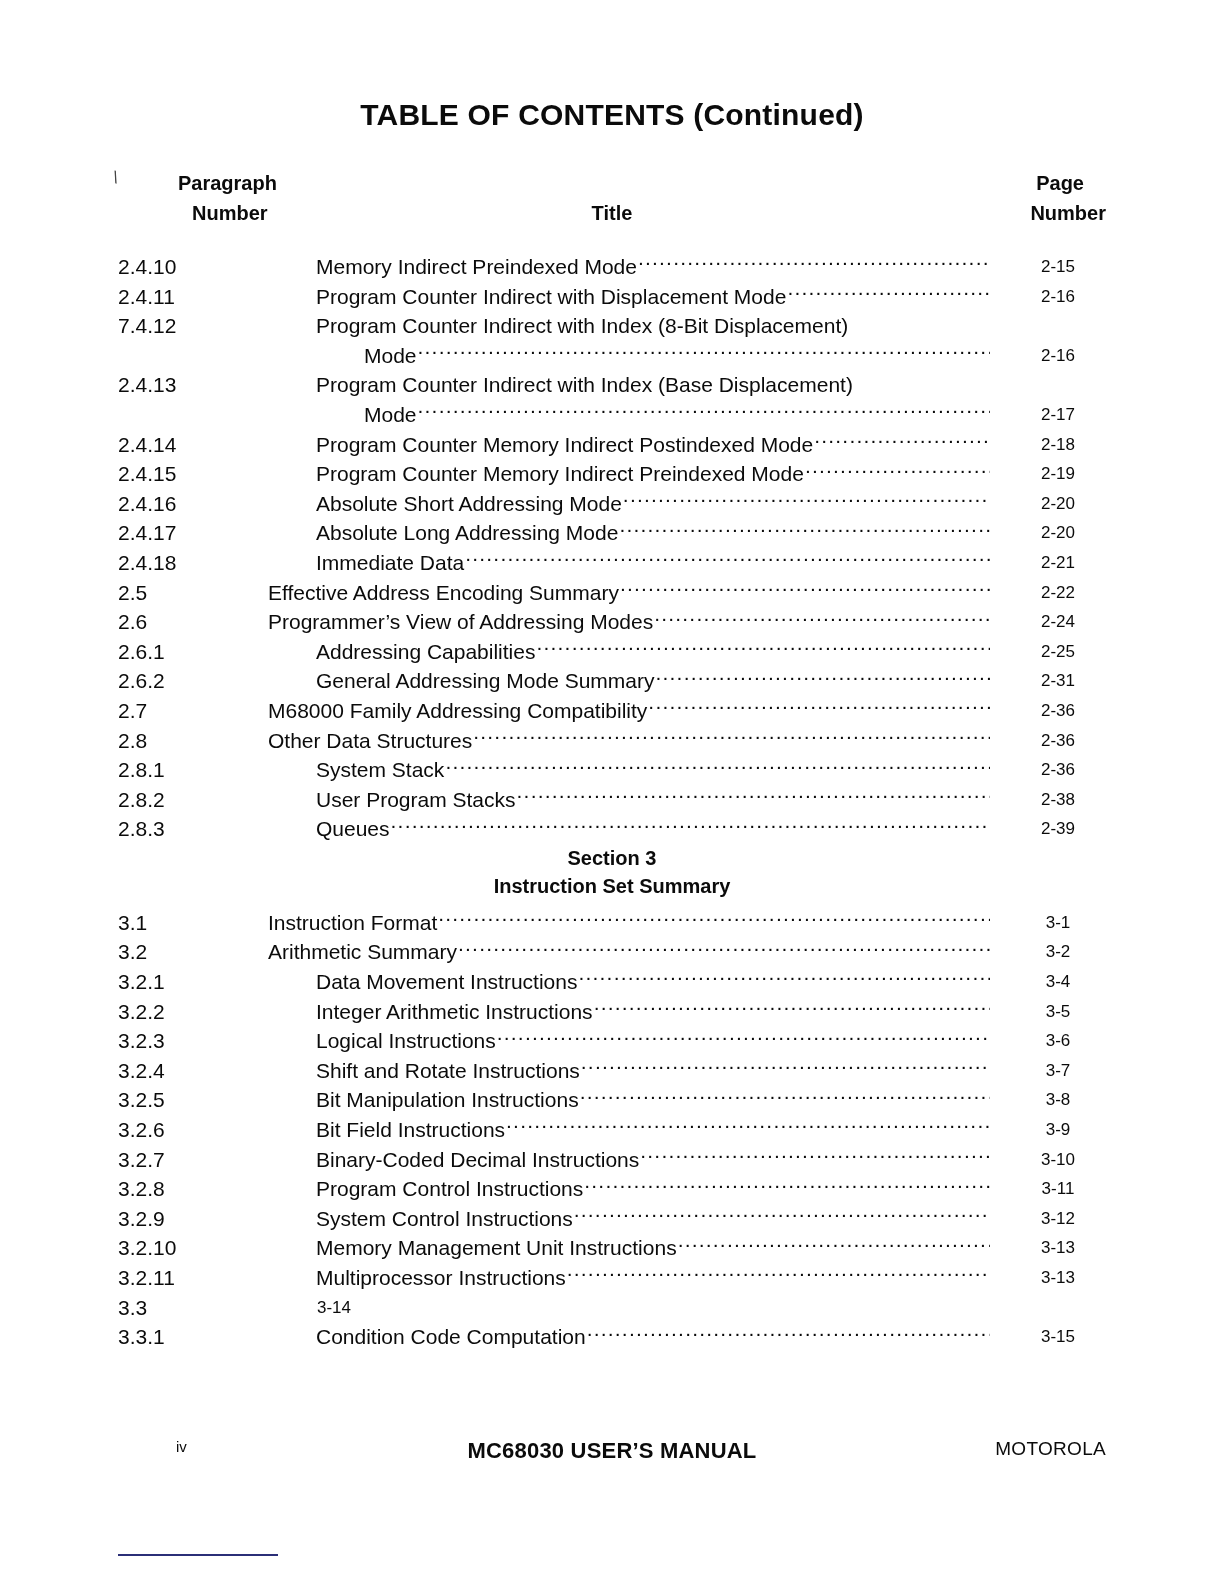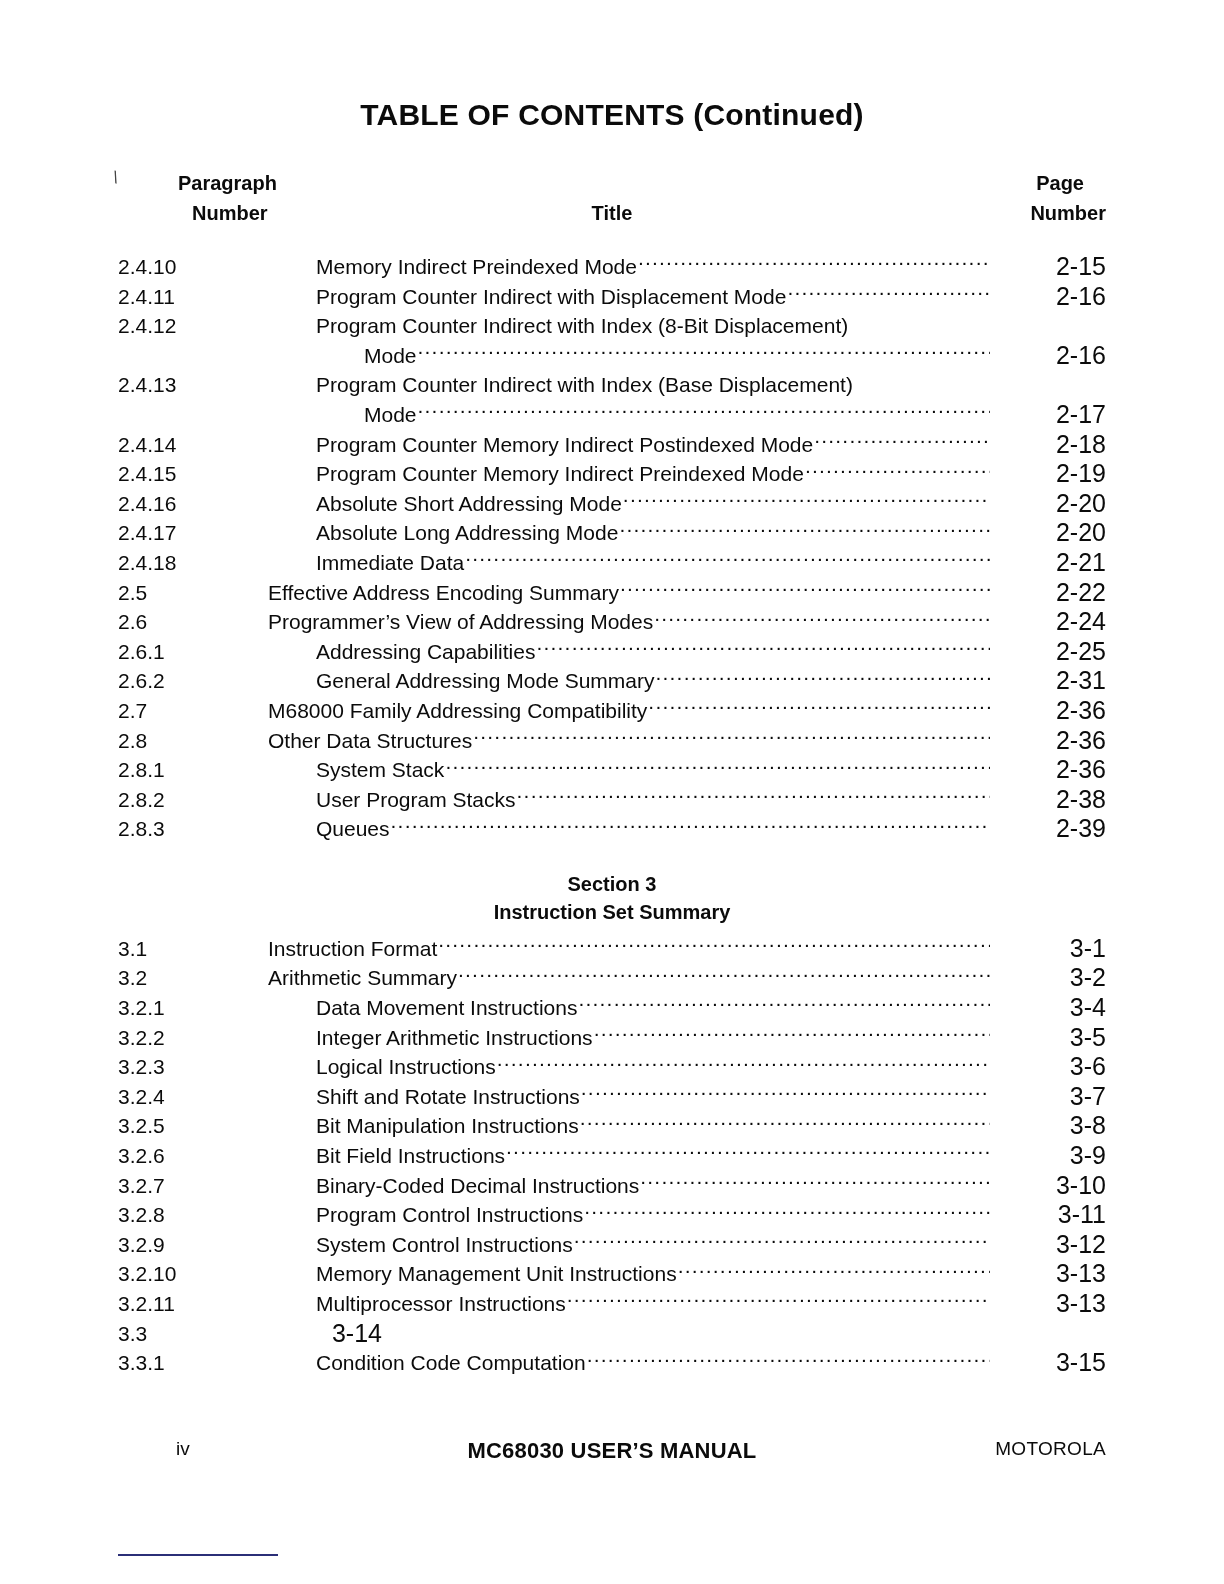--- a/index.html
+++ b/index.html
@@ -118,28 +118,27 @@
     left: 0;
     bottom: 1px;
     white-space: nowrap;
     letter-spacing: 1.2px;
     font-size: 21px;
     color: #0b0b0b;
   }
   .pg {
     width: 96px;
     flex: 0 0 96px;
-    text-align: right;
+    text-align: center;
     padding-left: 18px;
-    font-size: 25px;
+    font-size: 17px;
   }
 
   
   .section-head {
-    margin-top: 26px;
     margin-bottom: 8px;
     text-align: center;
     font-size: 20px;
     font-weight: bold;
     line-height: 28px;
   }
   .section-head .s2 { display: block; }
 
   
   .footer {
@@ -147,21 +146,21 @@
     left: 118px;
     right: 118px;
     bottom: 118px;
     height: 28px;
     font-size: 19px;
   }
   .footer .pg-num {
     position: absolute;
     left: 58px;
     top: 0;
-    font-size: 19px;
+    font-size: 15px;
   }
   .footer .center {
     position: absolute;
     left: 0;
     right: 0;
     top: 0;
     text-align: center;
     font-weight: bold;
     font-size: 22px;
     letter-spacing: 0.2px;
@@ -223,21 +222,21 @@
         </div>
         <div class="toc-row">
           <span class="num">2.4.11</span>
           <span class="mid">
             <span class="txt" style="padding-left: 48px;">Program Counter Indirect with Displacement Mode</span>
             <span class="leader"></span>
           </span>
           <span class="pg">2-16</span>
         </div>
         <div class="toc-row">
-          <span class="num">2.4.12</span>
+          <span class="num">7.4.12</span>
           <span class="mid">
             <span class="txt" style="padding-left: 48px;">Program Counter Indirect with Index (8-Bit Displacement)</span>
           </span>
           <span class="pg"></span>
         </div>
         <div class="toc-row">
           <span class="num"></span>
           <span class="mid">
             <span class="txt" style="padding-left: 96px;">Mode</span>
             <span class="leader"></span>

